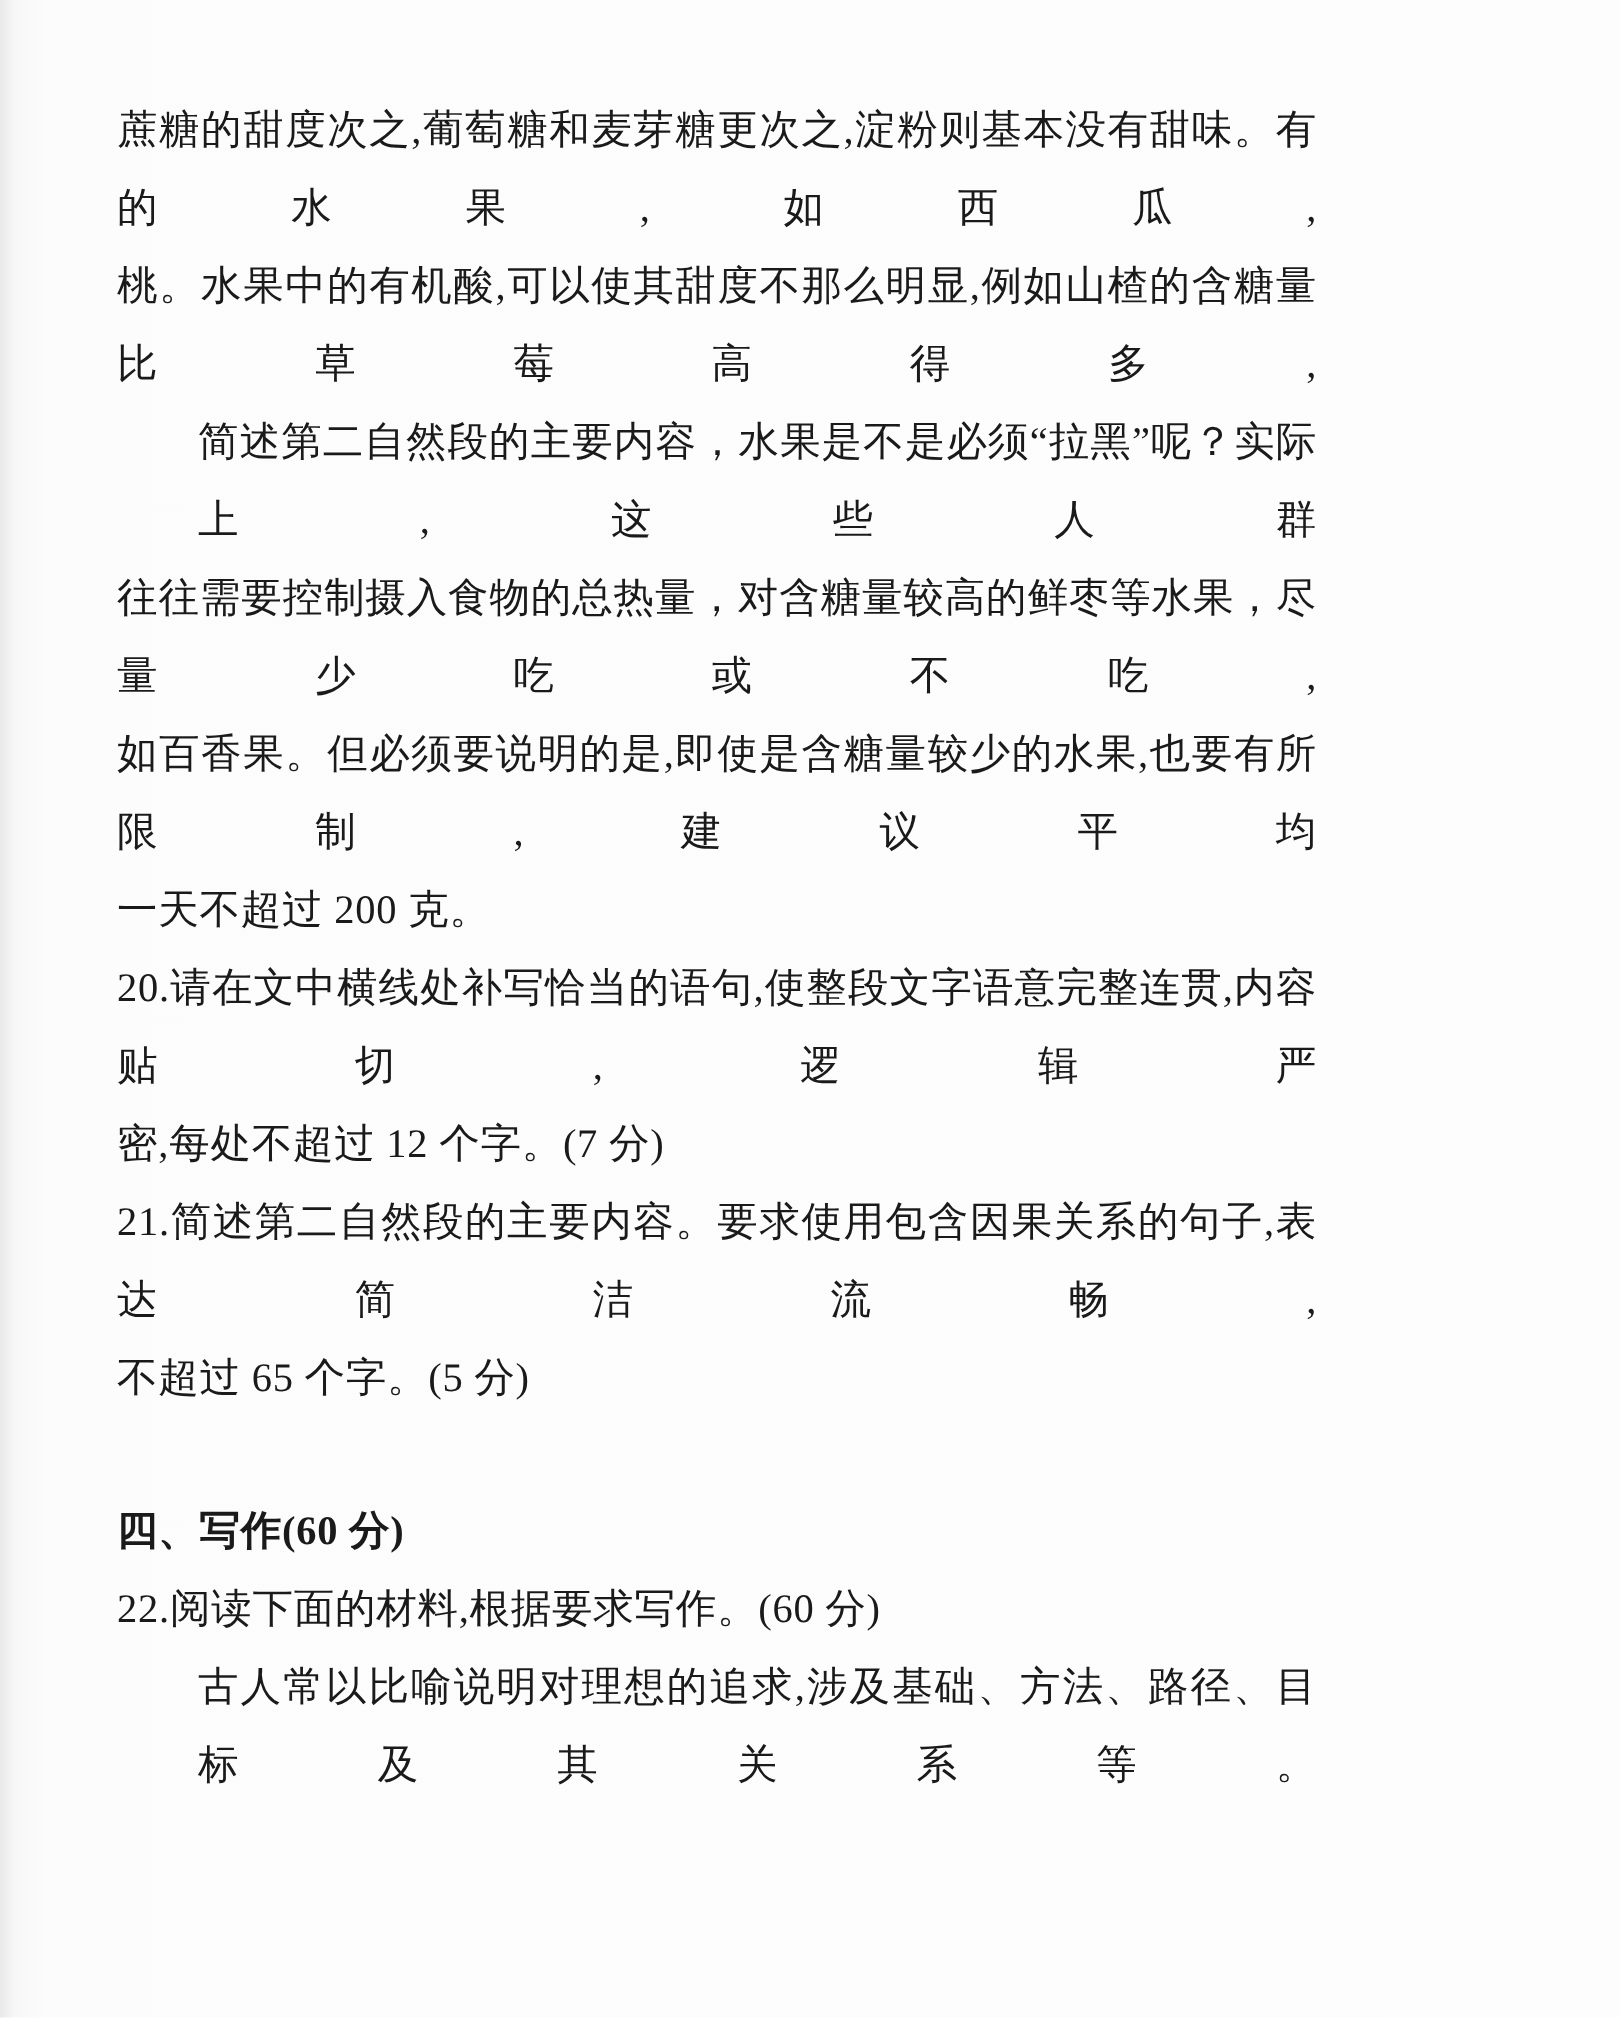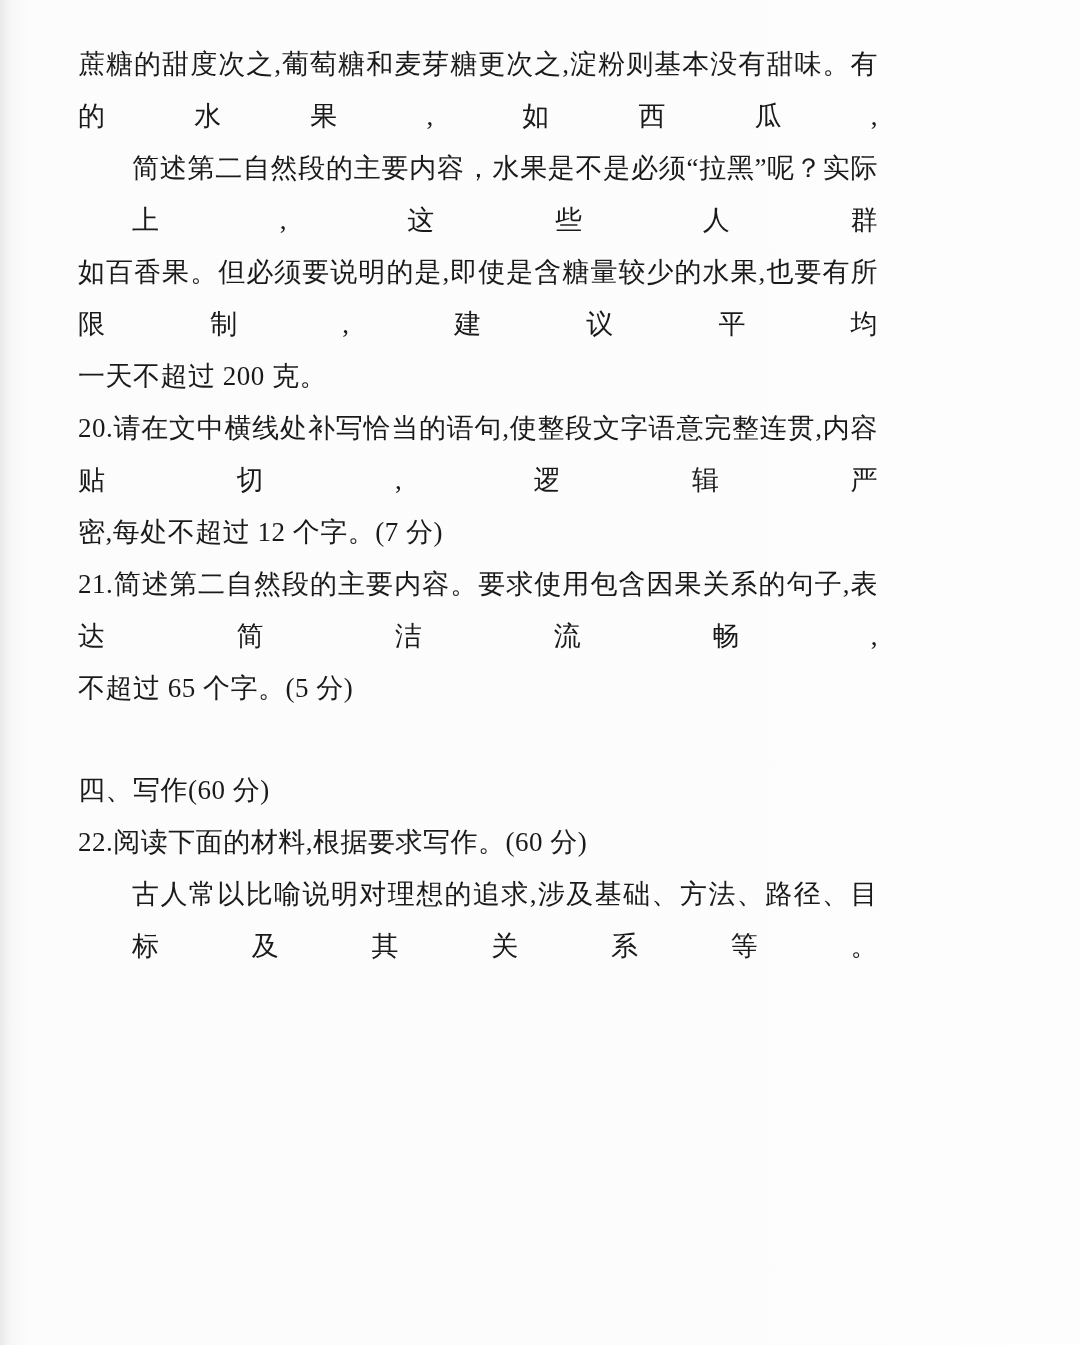--- a/index.html
+++ b/index.html
@@ -11,40 +11,40 @@
     height: 1345px;
     overflow: hidden;
     background: linear-gradient(90deg, #e9e9e9 0px, #f7f7f7 10px, #fcfcfc 30px, #fdfdfd 100%);
     font-family: "Liberation Serif", "DejaVu Serif", serif;
     color: #1a1a1a;
   }
   .page {
     box-sizing: border-box;
     width: 952px;
     height: 1345px;
-    padding: 38px 74px 0 78px;
+    padding: 60px 74px 0 78px;
   }
   .line {
     font-size: 27px;
     line-height: 52px;
     letter-spacing: 0.5px;
     white-space: nowrap;
     text-align: left;
   }
   .line.justify {
     white-space: normal;
     text-align: justify;
     text-align-last: justify;
     text-justify: inter-ideograph;
   }
   .line.indent {
     padding-left: 54px;
   }
   .line.bold {
-    font-weight: normal;
+    font-weight: bold;
   }
   .line.gap {
     margin-top: 50px;
   }
   .blank {
     display: inline-block;
     min-width: 148px;
     text-align: center;
     border-bottom: 2px solid #222;
     line-height: 1.15;
@@ -55,24 +55,26 @@
 </style>
 </head>
 <body>
 
 <div class="page">
   <div>
 
       <div class="line justify">蔗糖的甜度次之,葡萄糖和麦芽糖更次之,淀粉则基本没有甜味。有的水果,如西瓜,</div>
 
 
+      <div class="line justify">桃。水果中的有机酸,可以使其甜度不那么明显,例如山楂的含糖量比草莓高得多,</div>
 
 
       <div class="line indent justify">简述第二自然段的主要内容，水果是不是必须“拉黑”呢？实际上,这些人群</div>
 
+      <div class="line justify">往往需要控制摄入食物的总热量，对含糖量较高的鲜枣等水果，尽量少吃或不吃,</div>
 
 
       <div class="line justify">如百香果。但必须要说明的是,即使是含糖量较少的水果,也要有所限制,建议平均</div>
 
       <div class="line">一天不超过 200 克。</div>
 
       <div class="line justify">20.请在文中横线处补写恰当的语句,使整段文字语意完整连贯,内容贴切,逻辑严</div>
 
       <div class="line">密,每处不超过 12 个字。(7 分)</div>
 

